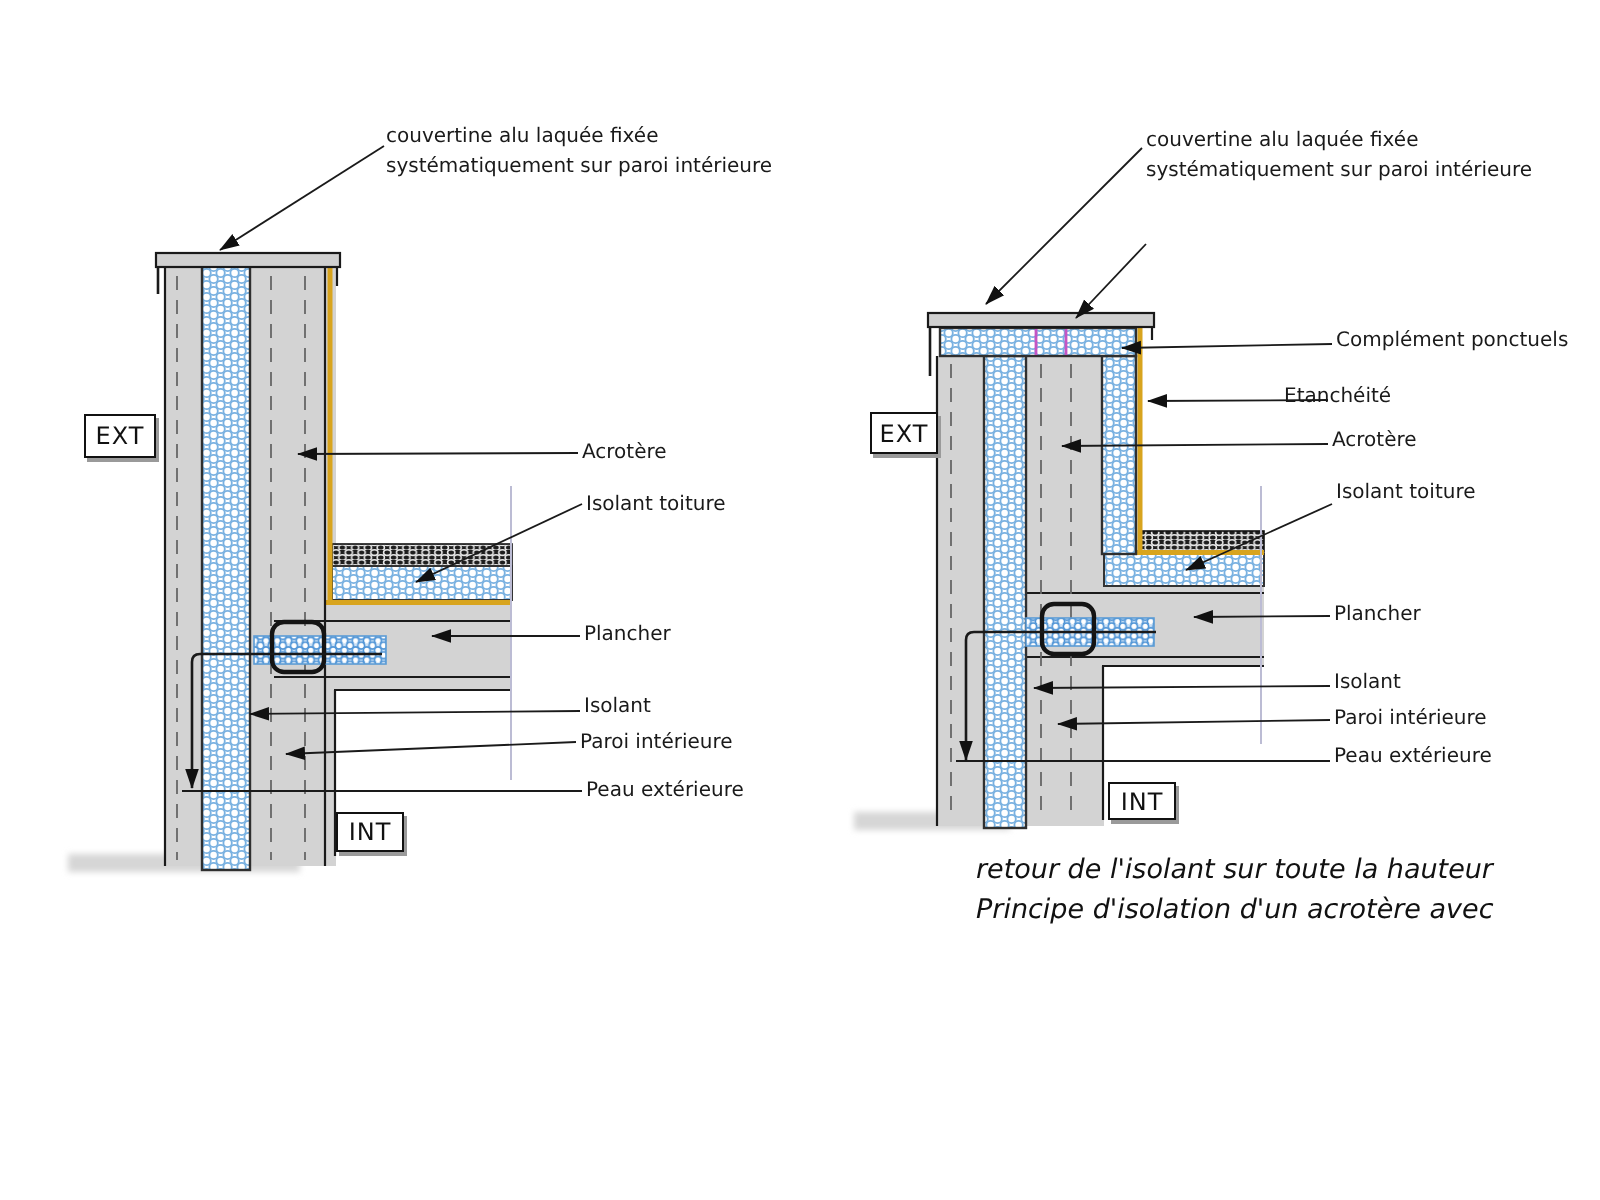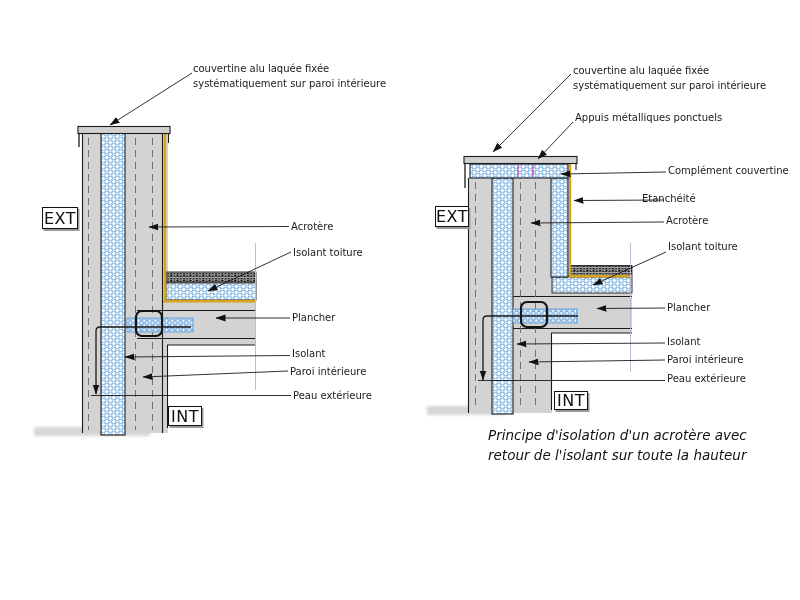--- a/index.html
+++ b/index.html
@@ -2,21 +2,21 @@
 <html><head>
 <meta charset="utf-8">
 <style>
   html,body{margin:0;padding:0;background:#fff;}
   #stage{position:relative;width:800px;height:532px;background:#ffffff;overflow:hidden;
          font-family:"DejaVu Sans","Liberation Sans",sans-serif;color:#1a1a1a;}
   #linework{position:absolute;left:0;top:0;}
   .lbl{position:absolute;font-size:10px;line-height:15px;white-space:nowrap;color:#1a1a1a;}
   .zonebox{position:absolute;border:1.4px solid #111;background:#fff;
            display:flex;align-items:center;justify-content:center;
-           font-size:16px;letter-spacing:.5px;color:#111;
+           font-size:12px;letter-spacing:.5px;color:#111;
            box-shadow:1.5px 2px 0 0 #9a9a9a;}
   .caption{position:absolute;font-style:italic;font-size:13.5px;line-height:20px;
            white-space:nowrap;color:#111;}
 </style>
 </head>
 <body>
 
 <div id="stage">
 
   <svg id="linework" width="800" height="600" viewBox="0 0 800 600">
@@ -179,31 +179,30 @@
   <div class="lbl" style="left:293px;top:388px;">Peau extérieure</div>
 
   <div class="zonebox" style="left:42px;top:207px;width:34px;height:20px;">EXT</div>
   <div class="zonebox" style="left:168px;top:406px;width:32px;height:18px;">INT</div>
 
 
   <div class="lbl" style="left:573px;top:63px;">
     <div>couvertine alu laquée fixée</div>
     <div>systématiquement sur paroi intérieure</div>
   </div>
-  <div class="lbl" style="left:575px;top:110px;">Appuis métalliques ponctuels</div>
-  <div class="lbl" style="left:668px;top:163px;">Complément couvertine</div>
+  <div class="lbl" style="left:668px;top:163px;">Complément ponctuels</div>
   <div class="lbl" style="left:642px;top:191px;">Etanchéité</div>
   <div class="lbl" style="left:666px;top:213px;">Acrotère</div>
   <div class="lbl" style="left:668px;top:239px;">Isolant toiture</div>
   <div class="lbl" style="left:667px;top:300px;">Plancher</div>
   <div class="lbl" style="left:667px;top:334px;">Isolant</div>
   <div class="lbl" style="left:667px;top:352px;">Paroi intérieure</div>
   <div class="lbl" style="left:667px;top:371px;">Peau extérieure</div>
 
   <div class="zonebox" style="left:435px;top:206px;width:32px;height:19px;">EXT</div>
   <div class="zonebox" style="left:554px;top:391px;width:32px;height:17px;">INT</div>
 
   <div class="caption" style="left:488px;top:425px;">
+    <div>retour de l'isolant sur toute la hauteur</div>
     <div>Principe d'isolation d'un acrotère avec</div>
-    <div>retour de l'isolant sur toute la hauteur</div>
   </div>
 
 </div>
 
 </body></html>

